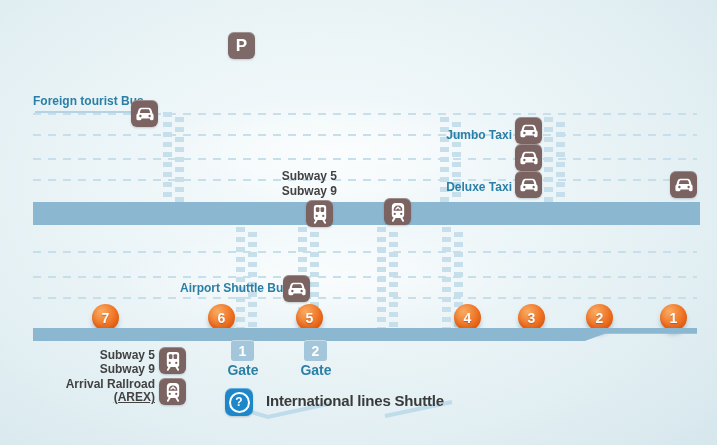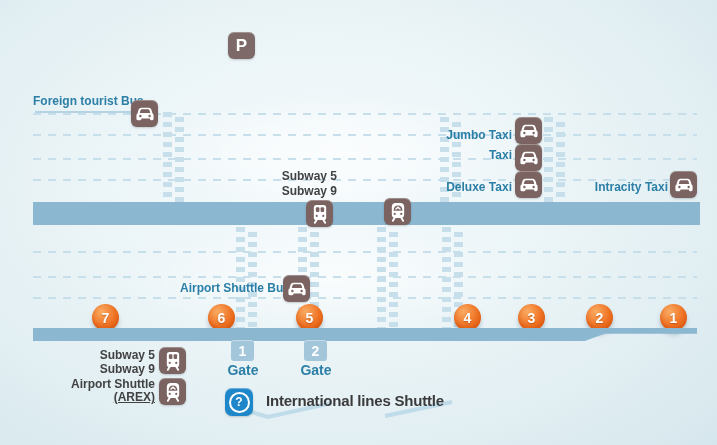--- a/index.html
+++ b/index.html
@@ -119,33 +119,31 @@
         <use href="#sym-car"></use>
       </svg>
   </div>
 
   <div class="abs lbl r" style="left:420px;top:128px;width:92px;">Jumbo Taxi</div>
   <div class="abs tile" style="left:515px;top:117px;">
     <svg viewBox="0 0 28 28">
         <use href="#sym-car"></use>
       </svg>
   </div>
-  <div class="abs lbl r" style="left:420px;top:148px;width:92px;">Taxi</div>
   <div class="abs tile" style="left:515px;top:144px;">
     <svg viewBox="0 0 28 28">
         <use href="#sym-car"></use>
       </svg>
   </div>
   <div class="abs lbl r" style="left:420px;top:180px;width:92px;">Deluxe Taxi</div>
   <div class="abs tile" style="left:515px;top:171px;">
     <svg viewBox="0 0 28 28">
         <use href="#sym-car"></use>
       </svg>
   </div>
-  <div class="abs lbl r" style="left:576px;top:180px;width:92px;">Intracity Taxi</div>
   <div class="abs tile" style="left:670px;top:171px;">
     <svg viewBox="0 0 28 28">
         <use href="#sym-car"></use>
       </svg>
   </div>
 
   <div class="abs lbl dark r two-line" style="left:245px;top:169px;width:92px;">Subway 5</div>
   <div class="abs lbl dark r two-line" style="left:245px;top:184px;width:92px;">Subway 9</div>
 
   <div class="abs road" style="left:33px;top:202px;width:667px;height:23px;"></div>
@@ -209,21 +207,21 @@
     </div>
   <div class="abs gate-lbl" style="left:293px;top:362px;width:46px;">Gate</div>
 
   <div class="abs lbl dark r" style="left:63px;top:348px;width:92px;">Subway 5</div>
   <div class="abs lbl dark r" style="left:63px;top:362px;width:92px;">Subway 9</div>
   <div class="abs tile" style="left:159px;top:347px;">
     <svg viewBox="0 0 28 28">
         <use href="#sym-subway"></use>
       </svg>
   </div>
-  <div class="abs lbl dark r" style="left:55px;top:377px;width:100px;">Airport Shuttle</div>
+  <div class="abs lbl dark r" style="left:55px;top:377px;width:100px;">Arrival Rallroad</div>
   <div class="abs lbl dark r" style="left:55px;top:390px;width:100px;text-decoration:underline;">(AREX)</div>
   <div class="abs tile" style="left:159px;top:378px;">
     <svg viewBox="0 0 28 28">
         <use href="#sym-arex"></use>
       </svg>
   </div>
 
   <svg class="abs" style="left:220px;top:398px;" width="245" height="26" viewBox="0 0 245 26">
     <polyline points="8,7 48,19 112,5" fill="none" stroke="#c0dbe9" stroke-width="4"></polyline>
     <polyline points="165,18 232,4" fill="none" stroke="#c0dbe9" stroke-width="4"></polyline>

